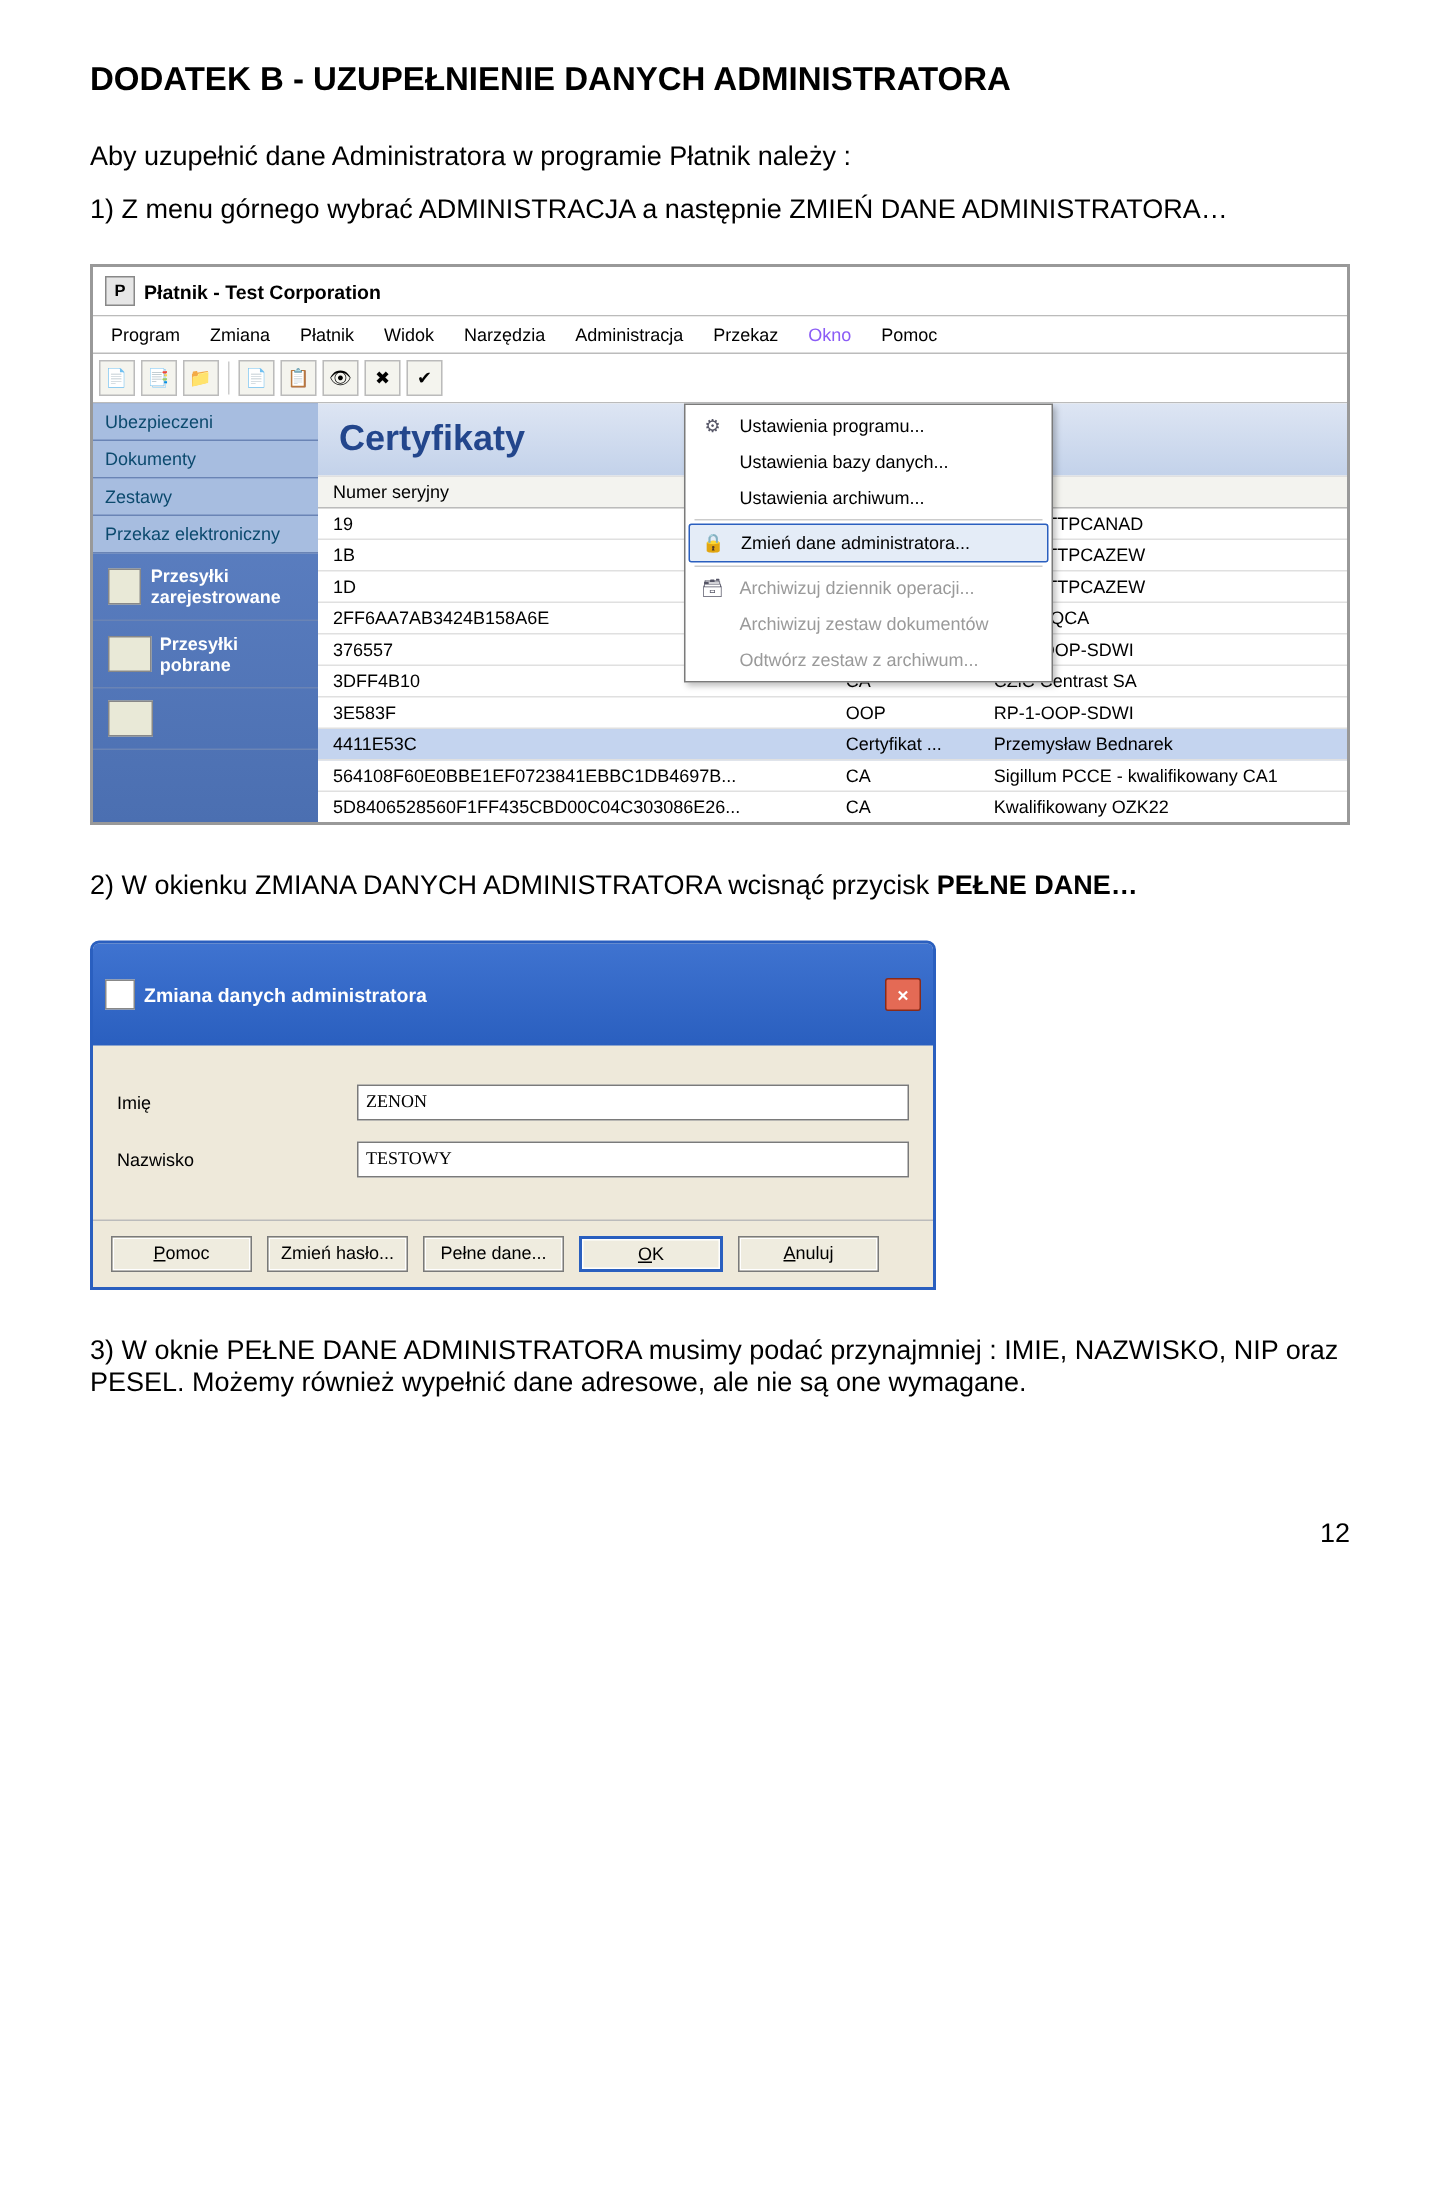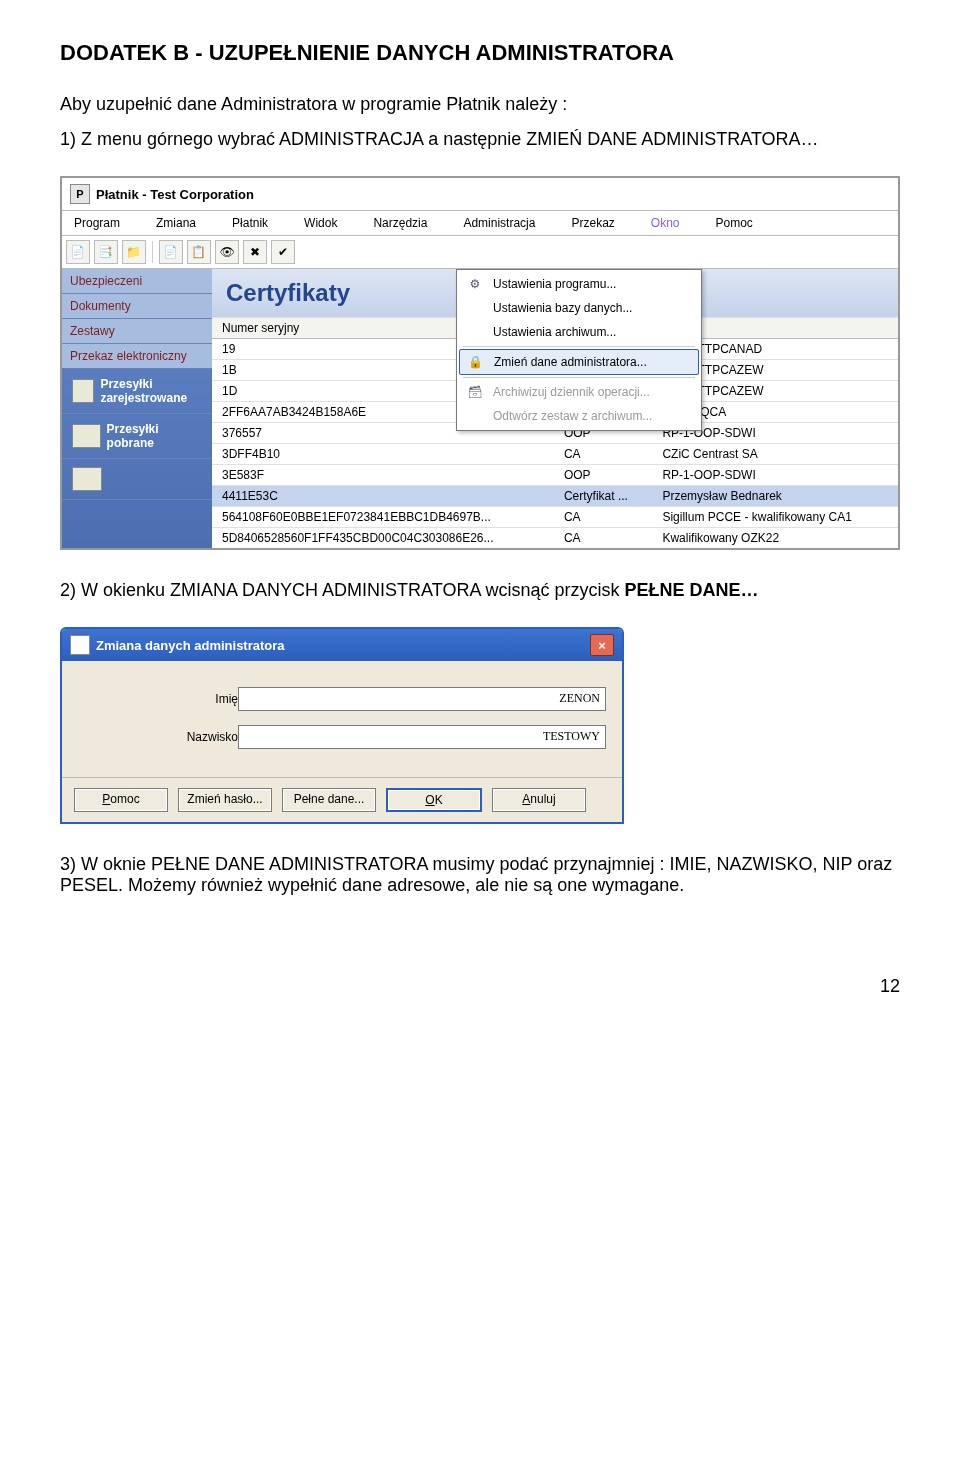--- a/index.html
+++ b/index.html
@@ -41,21 +41,21 @@
   .p-logo {
     width: 18px; height: 18px;
     background: #e6e6e6;
     border: 1px solid #888;
     display: inline-flex;
     align-items: center; justify-content: center;
     font-weight: bold; font-size: 11px;
   }
   .menubar {
     display: flex;
-    gap: 20px;
+    gap: 4px;
     padding: 2px 4px;
     background: #fff;
     border-bottom: 1px solid #bbb;
   }
   .menubar span {
     padding: 3px 8px;
   }
   .toolbar {
     display: flex;
     gap: 4px;
@@ -78,21 +78,21 @@
   .body-row { display: flex; position: relative; }
   .sidebar {
     width: 150px;
     background: linear-gradient(180deg,#6184c6,#4b6fb1);
     color: #fff;
     font-size: 12px;
   }
   .side-head {
     padding: 5px 8px;
     background: #a7bde0;
-    color: #7f1d1d;
+    color: #0c4a6e;
     border-bottom: 1px solid #6a84b5;
   }
   .side-item {
     padding: 8px 8px 8px 10px;
     display: flex;
     align-items: center;
     gap: 6px;
     border-bottom: 1px solid #6a84b5;
     font-weight: bold;
   }
@@ -171,39 +171,38 @@
     border: 2px solid #2a5fbf;
     background: #eee9da;
     width: 560px;
     font-family: Tahoma, Arial, sans-serif;
     font-size: 12px;
     border-radius: 6px 6px 0 0;
   }
   .win2 .tb2 {
     background: linear-gradient(180deg,#3f73d0,#2a5fbf);
     color: #fff;
-    padding: 5px 8px;
+    padding: 23px 8px;
     display: flex;
     align-items: center;
     justify-content: space-between;
     border-radius: 4px 4px 0 0;
     font-weight: bold;
     font-size: 13px;
   }
   .win2 .closebox {
     width: 22px; height: 20px;
     background: #e46a55;
     border: 1px solid #8a2a18;
     display: inline-flex; align-items: center; justify-content: center;
     color: #fff; font-weight: bold;
     border-radius: 2px;
   }
   .win2 .form {
     padding: 26px 16px 14px 16px;
-    text-align: right;
   }
   .frow { display: flex; align-items: center; margin-bottom: 14px; }
   .frow .flabel { width: 160px; }
   .frow .finput {
     flex: 1;
     border: 1px solid #7a7a7a;
     background: #fff;
     padding: 3px 5px;
     font-family: Tahoma; font-size: 12px;
     height: 16px;
@@ -372,20 +371,24 @@
           <span class="dic">🔒</span>
           <span>Zmień dane administratora...</span>
         </div>
         <hr>
         <div class="ditem dis">
           <span class="dic">🗃</span>
           <span>Archiwizuj dziennik operacji...</span>
         </div>
         <div class="ditem dis">
           <span class="dic"></span>
+          <span>Archiwizuj zestaw dokumentów</span>
+        </div>
+        <div class="ditem dis">
+          <span class="dic"></span>
           <span>Odtwórz zestaw z archiwum...</span>
         </div>
       </div>
 
     </div>
   </div>
 </div>
 
 <p class="list-item" style="margin-top:30px">
   <span>2)  W okienku ZMIANA DANYCH ADMINISTRATORA wcisnąć przycisk </span><b>PEŁNE DANE…</b>

